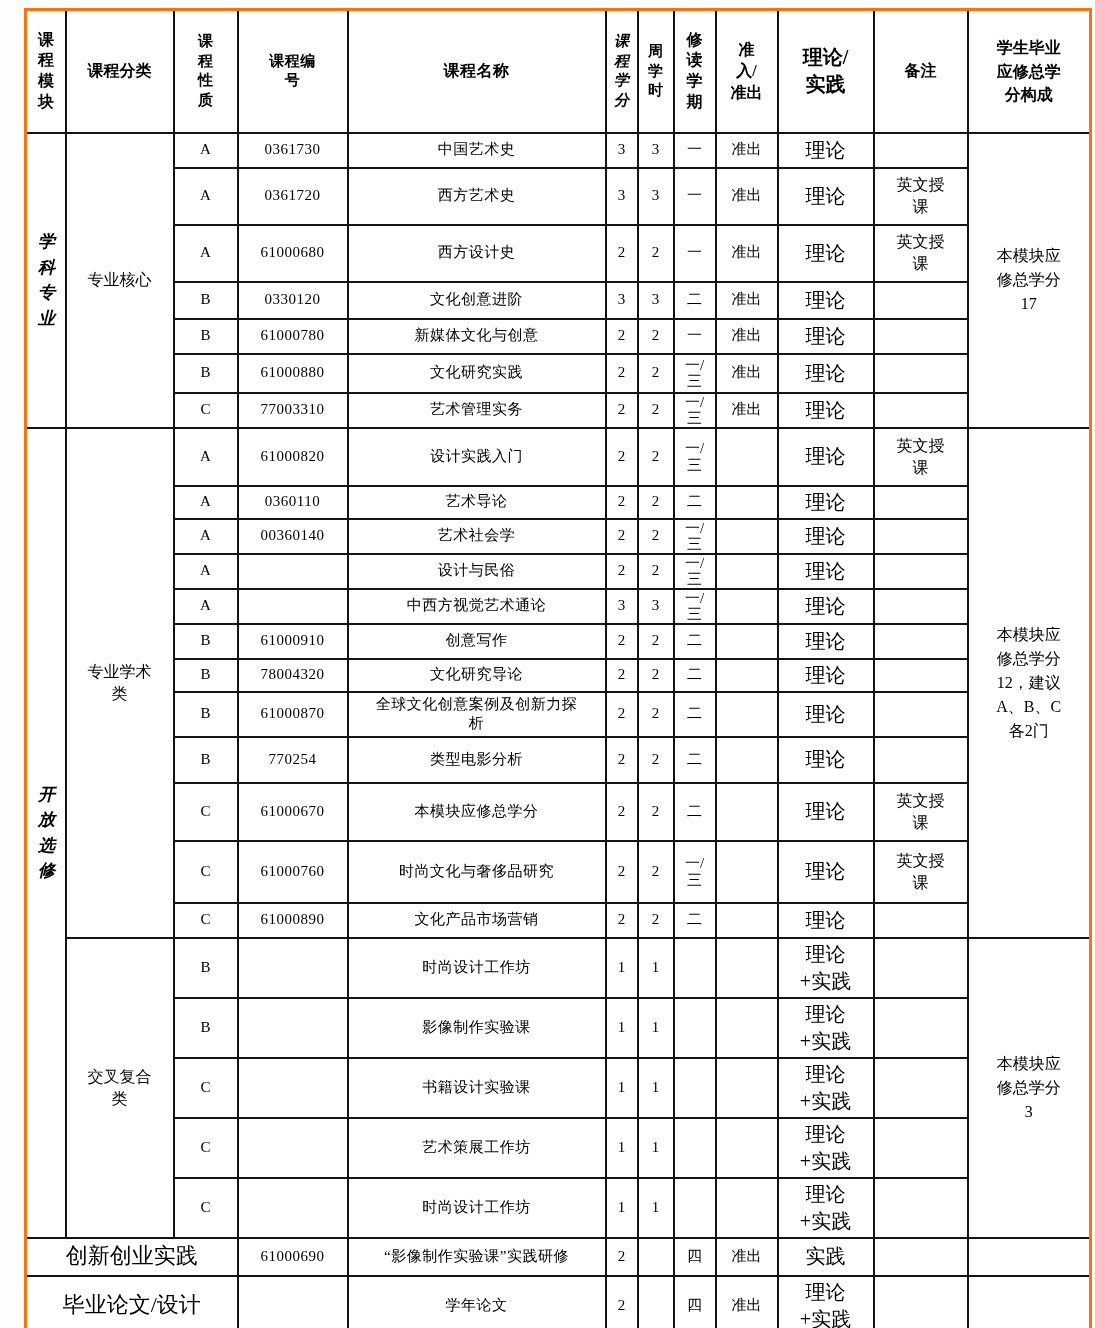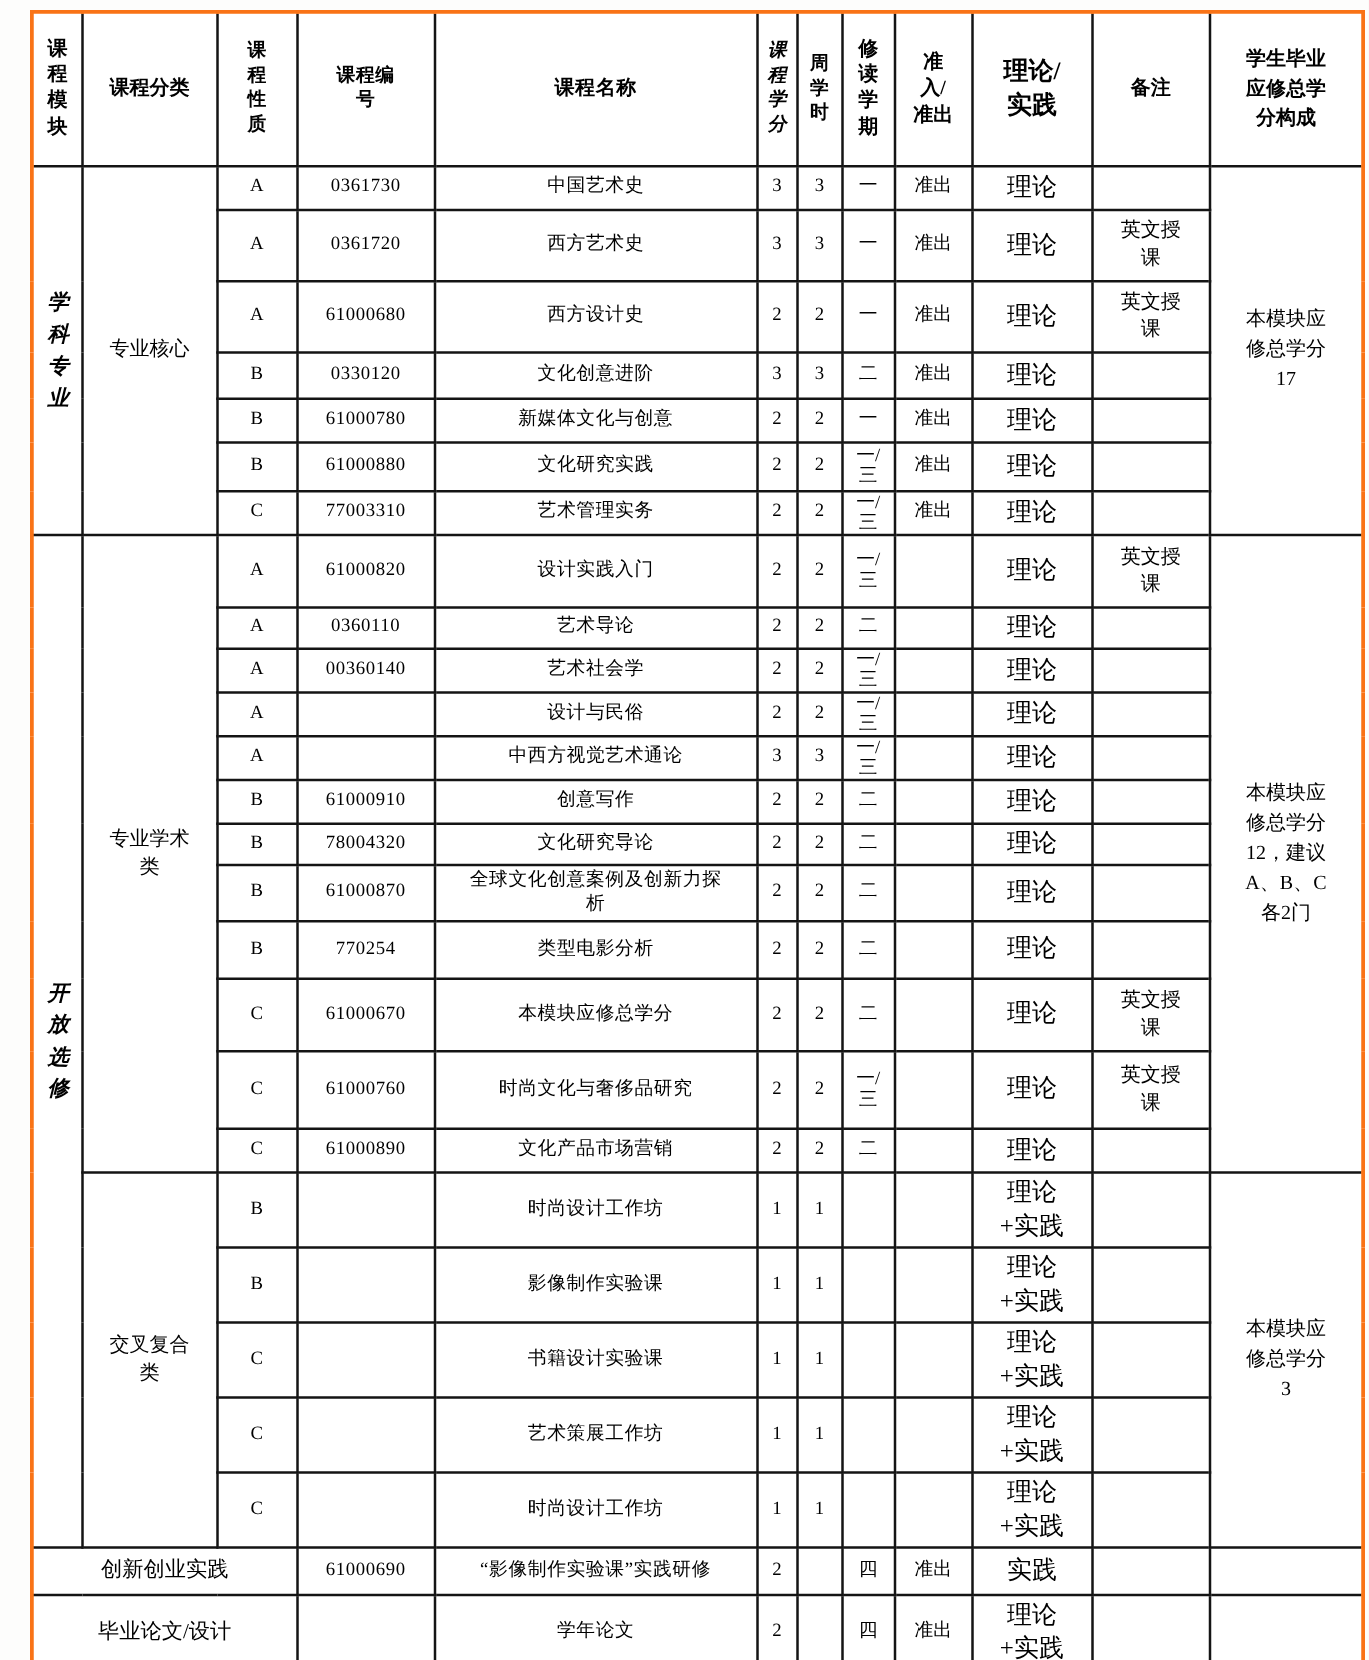--- a/index.html
+++ b/index.html
@@ -26,21 +26,21 @@
   .module{font-weight:bold;padding:2px 11px;font-size:17px;line-height:1.5;letter-spacing:0;font-style:italic;}
   .category{padding:2px 20px;line-height:1.35;font-size:16px;}
   .c2{font-size:15px;}
   .c3{font-size:15px;letter-spacing:.5px;}
   .c4{padding:2px 24px;letter-spacing:.5px;}
   .c5,.c6{font-size:15px;}
   .c9{padding:2px 18px;line-height:1.35;font-size:20px;}
   .c10{padding:2px 20px;line-height:1.35;font-size:16px;}
   .summary{padding:2px 26px;line-height:1.5;font-size:16px;}
   .sem2{padding:0 9px;line-height:1.1;font-size:15px;}
-  .section-label{font-size:17px;}
+  .section-label{font-size:22px;}
 </style>
 </head>
 <body>
 
 <div class="sheet">
   <table>
     <colgroup>
       <col style="width:40px">
         <col style="width:108px">
         <col style="width:64px">

